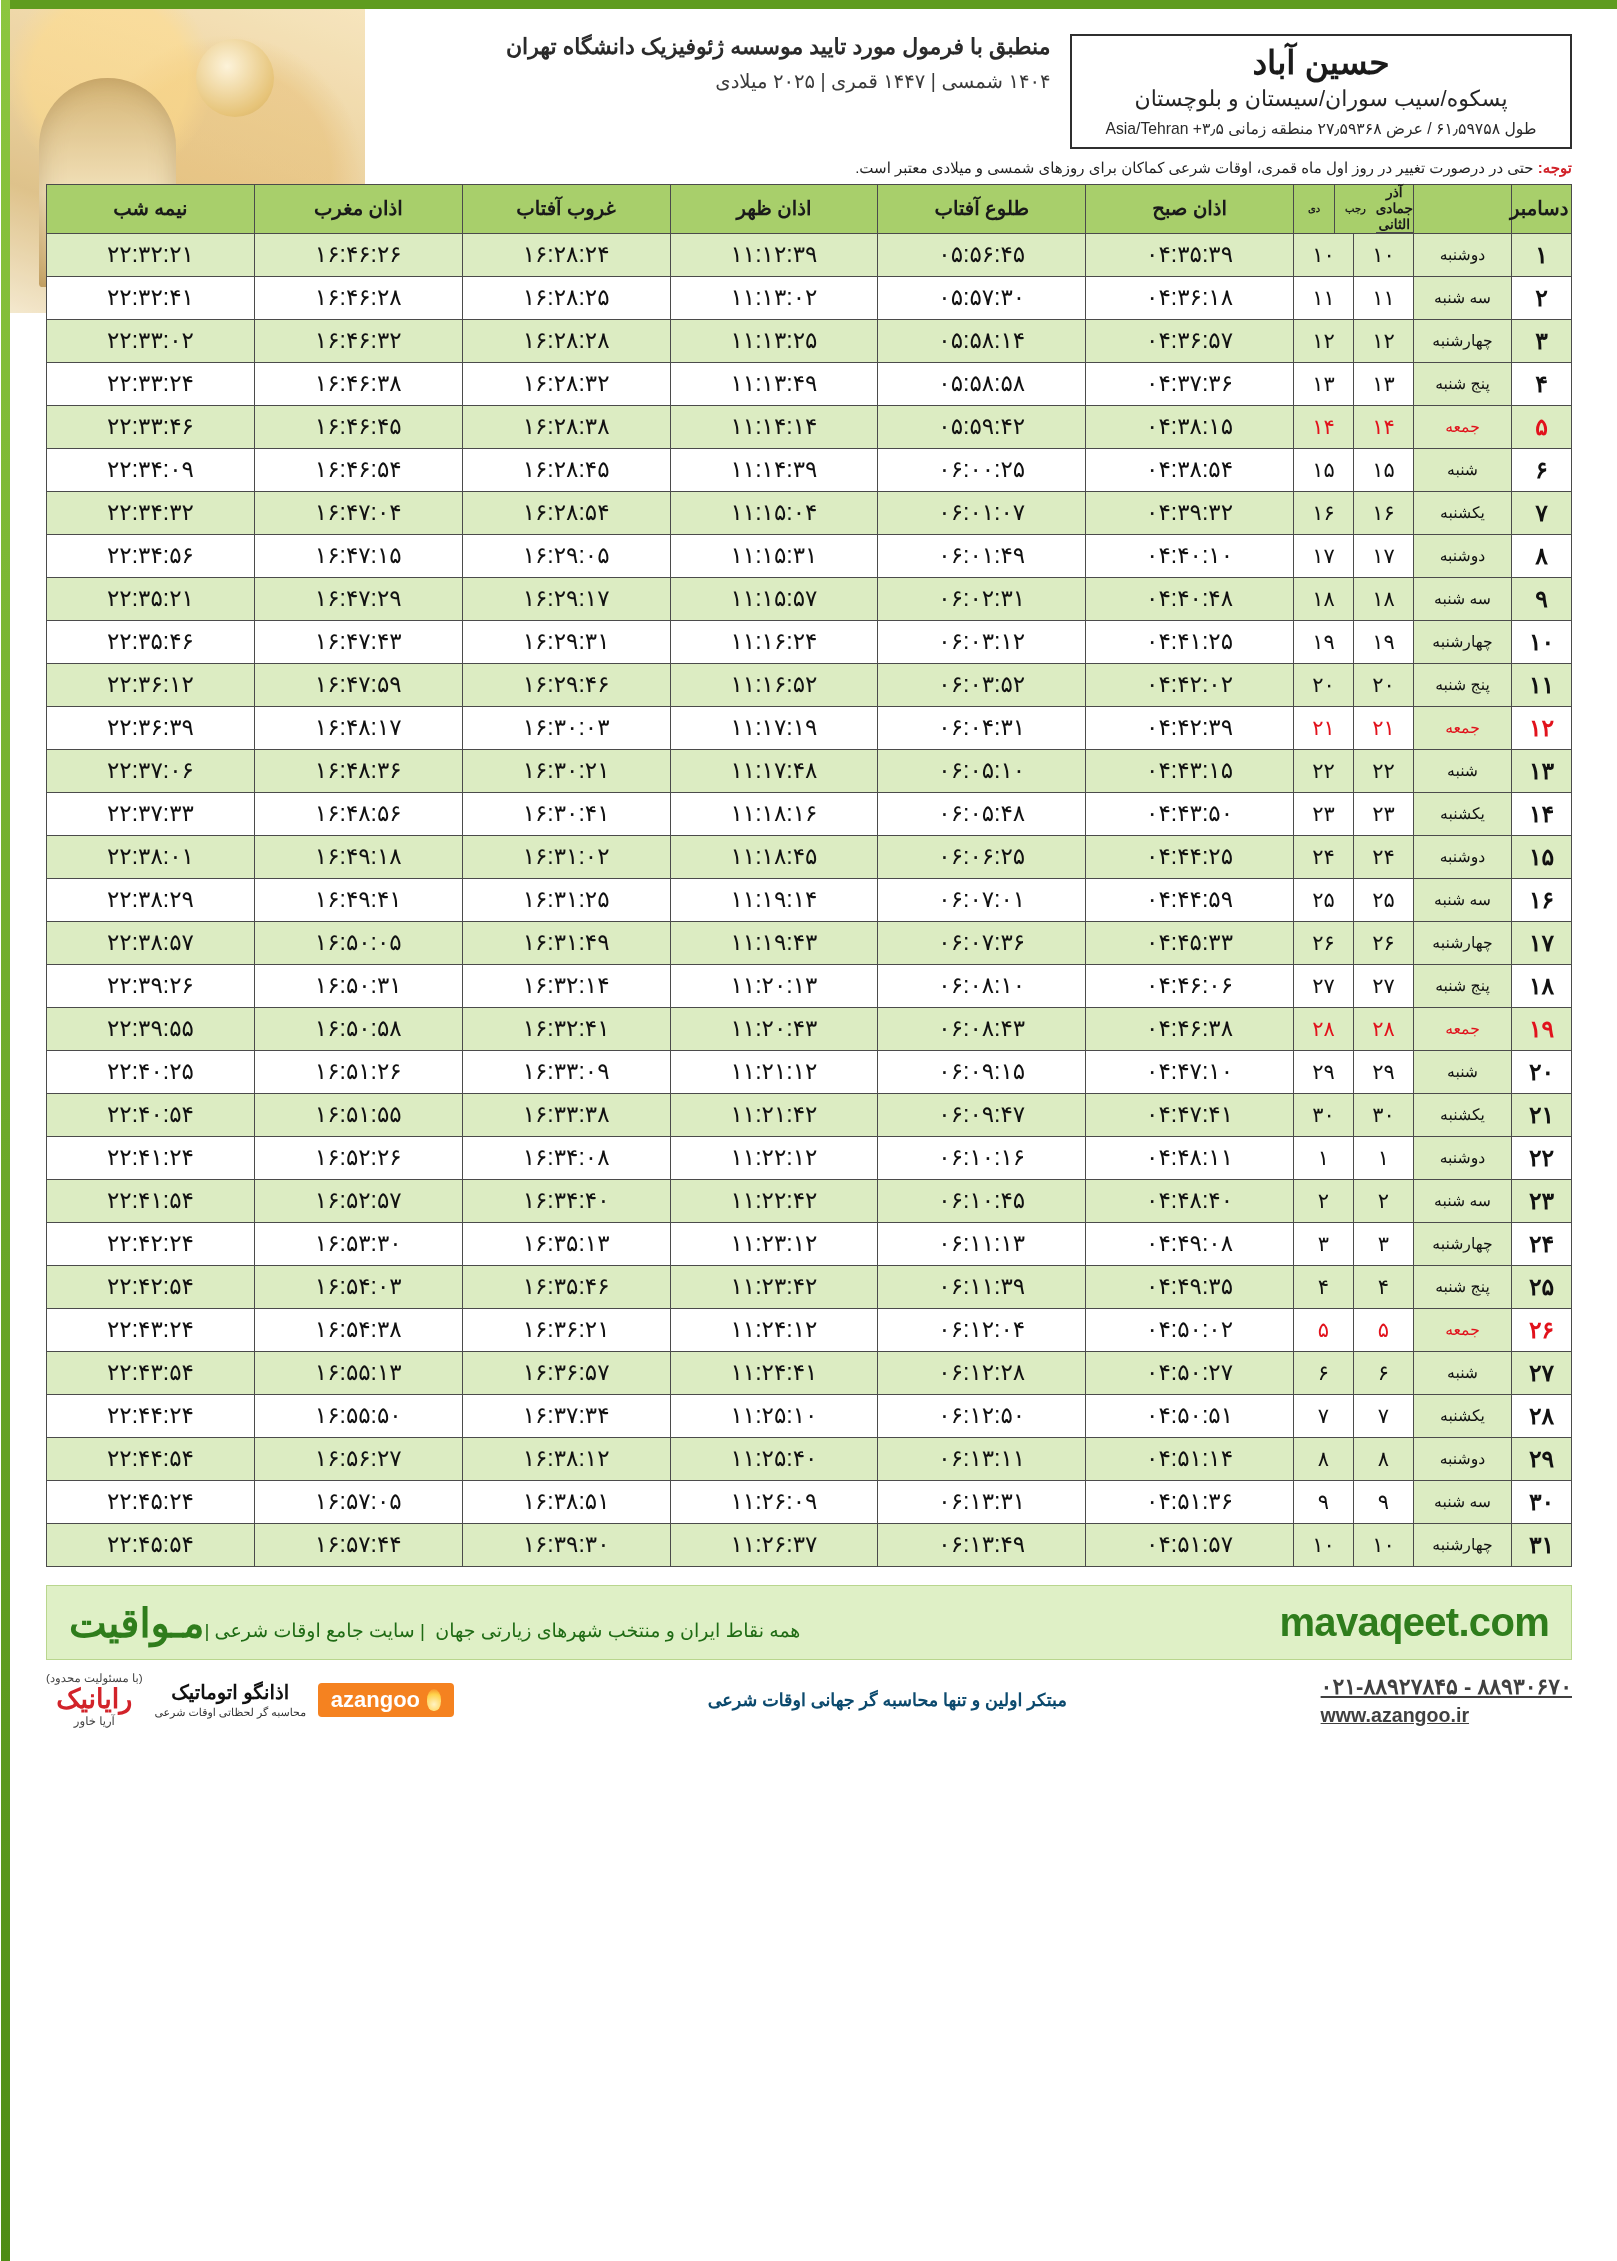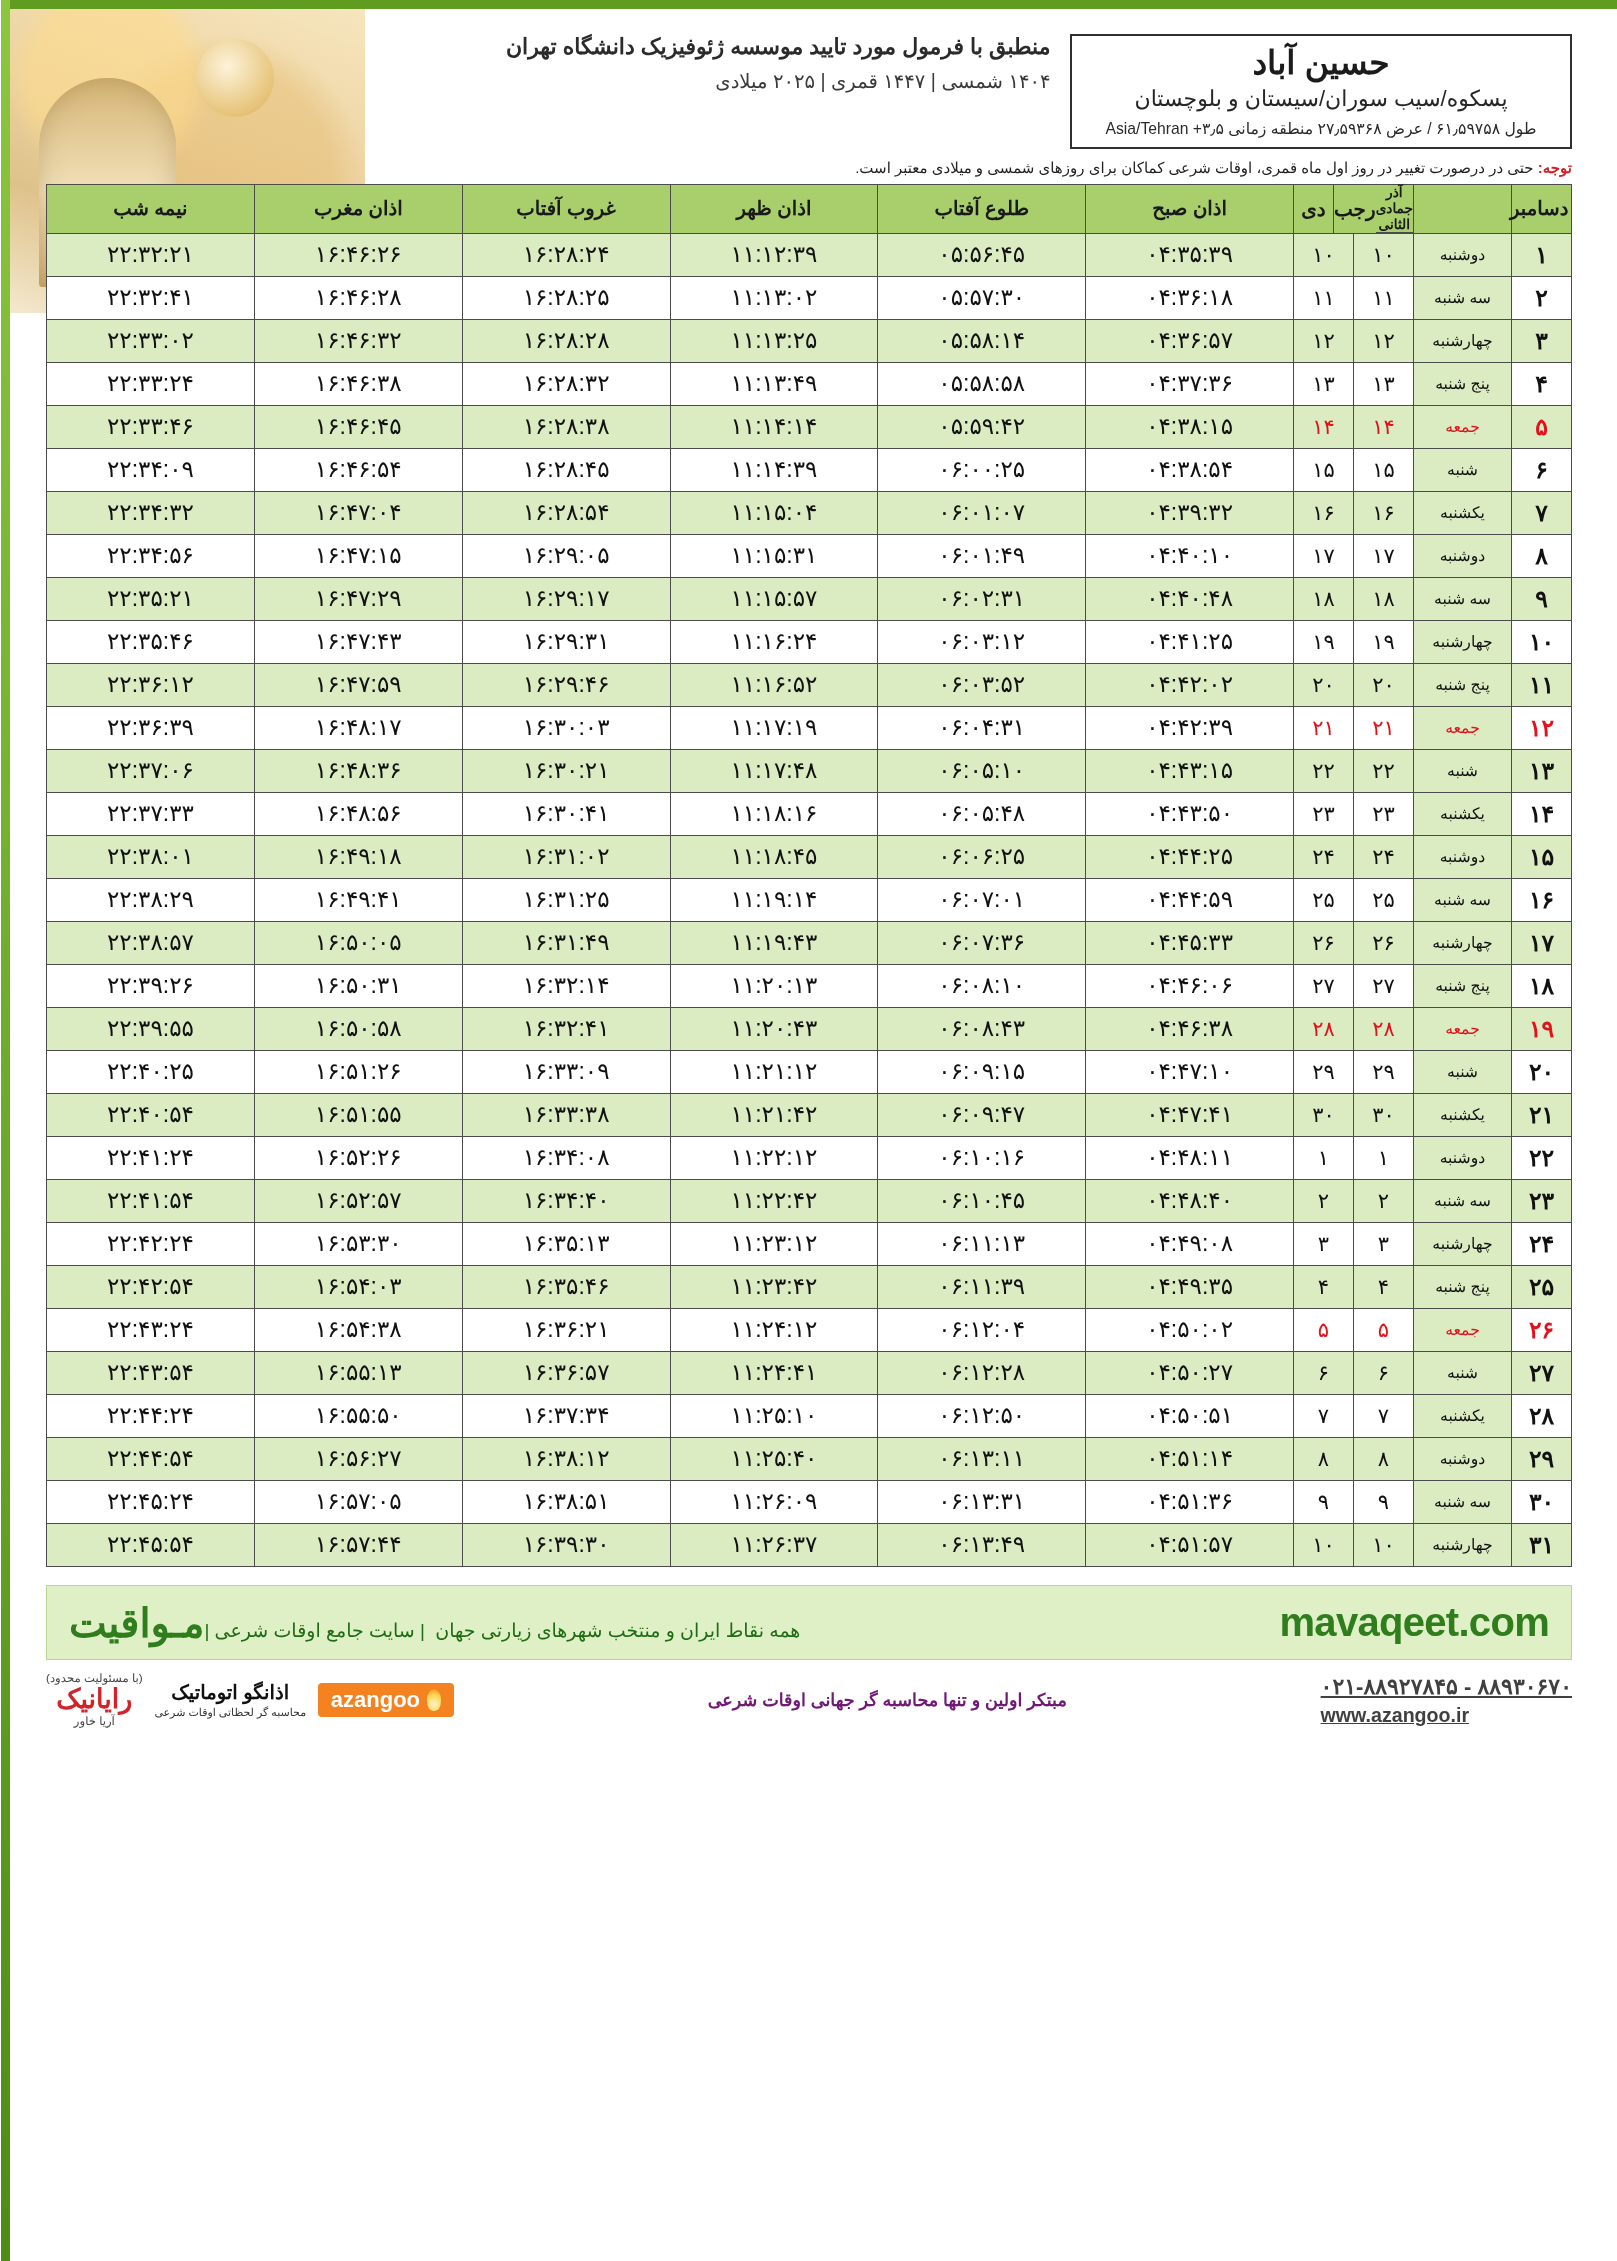--- a/index.html
+++ b/index.html
@@ -159,21 +159,21 @@
   .split-head .top {
     flex:0 0 19.6px;
     font-size:13.7px;
     display:flex; align-items:center; justify-content:center;
     border-bottom:1.3px solid #4b4b4b;
   }
   .split-head .bottom { flex:1 1 auto; display:flex; }
   .split-head .bottom span{
     flex:1 1 50%;
     display:flex; align-items:center; justify-content:center;
-    font-size:20px;
+    font-size:10px;
   }
   .split-head .bottom span:first-child{ border-left:1.3px solid #4b4b4b; }
 
   table.times td {
     border:1.3px solid #4b4b4b;
     text-align:center;
     height:42px;
     padding:0 1.3px;
     color:#111;
   }
@@ -240,21 +240,21 @@
     color:#404040;
     direction:ltr;
     text-align:left;
     line-height:1.35;
     text-decoration:underline;
   }
   .f-phone .site { font-size:19.6px; }
   .f-mid {
     text-align:center;
     font-size:17.6px;
-    color:#701a75;
+    color:#0c4a6e;
     font-weight:bold;
     line-height:1.5;
     flex:1 1 auto;
     padding:0 19.6px;
   }
   .f-logos {
     display:flex;
     align-items:center;
     gap:11.7px;
   }

